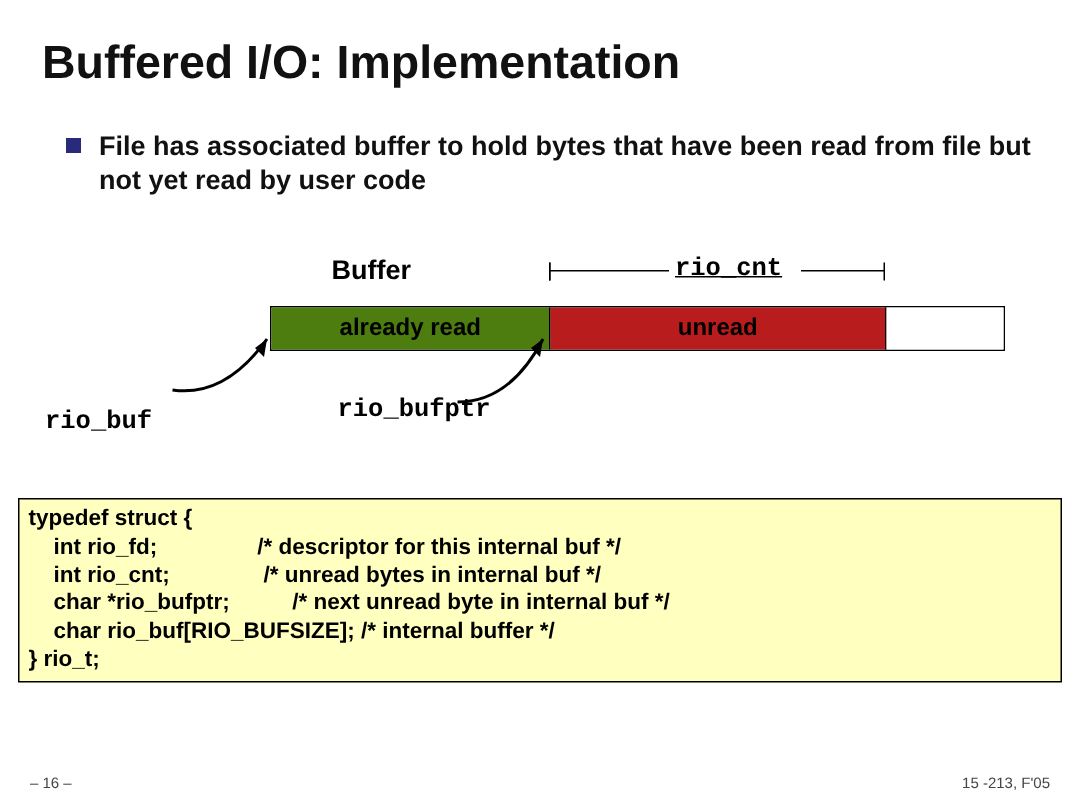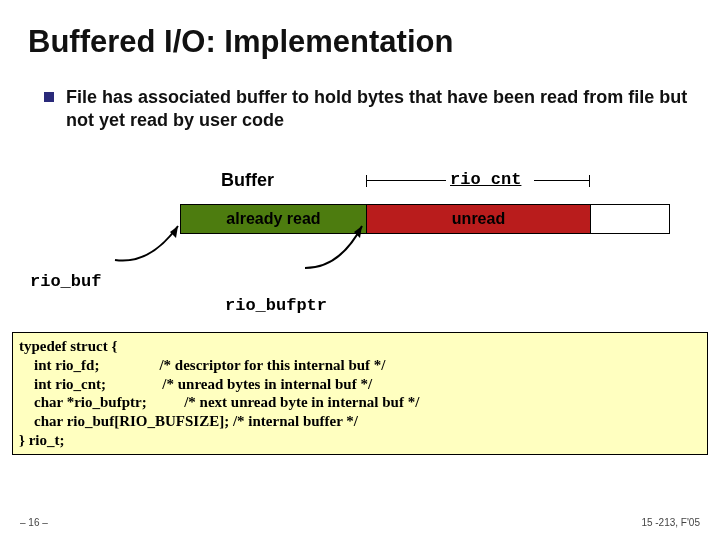--- a/index.html
+++ b/index.html
@@ -68,26 +68,26 @@
     display: flex; align-items: center; justify-content: center;
     font-size: 16px; font-weight: bold;
   }
   .seg-empty { flex: 1; background: #fff; }
   .riobuf-lbl {
     position: absolute; left: 30px; top: 78px;
     font-family: "Courier New", monospace; font-weight: bold; font-size: 17px; margin-top: 24px;
   }
   .riobufptr-lbl {
     position: absolute; left: 225px; top: 94px;
-    font-family: "Courier New", monospace; font-weight: bold; font-size: 17px; margin-top: 32px;
+    font-family: "Courier New", monospace; font-weight: bold; font-size: 17px;
   }
   .code-box {
     position: absolute; left: 12px; top: 332px; width: 696px;
     border: 1px solid #000; background: #ffffc0;
-    font-family: Liberation Serif, serif; font-weight: bold;
+    font-family: Liberation Sans, sans-serif; font-weight: bold;
     font-size: 15px; line-height: 1.25; padding: 4px 6px;
     white-space: pre;
   }
   .footer {
     position: absolute; bottom: 12px; left: 20px; right: 20px;
     display: flex; justify-content: space-between;
     font-size: 10px; color: #444;
   }
   svg.arrow { position: absolute; overflow: visible; }
 </style>

